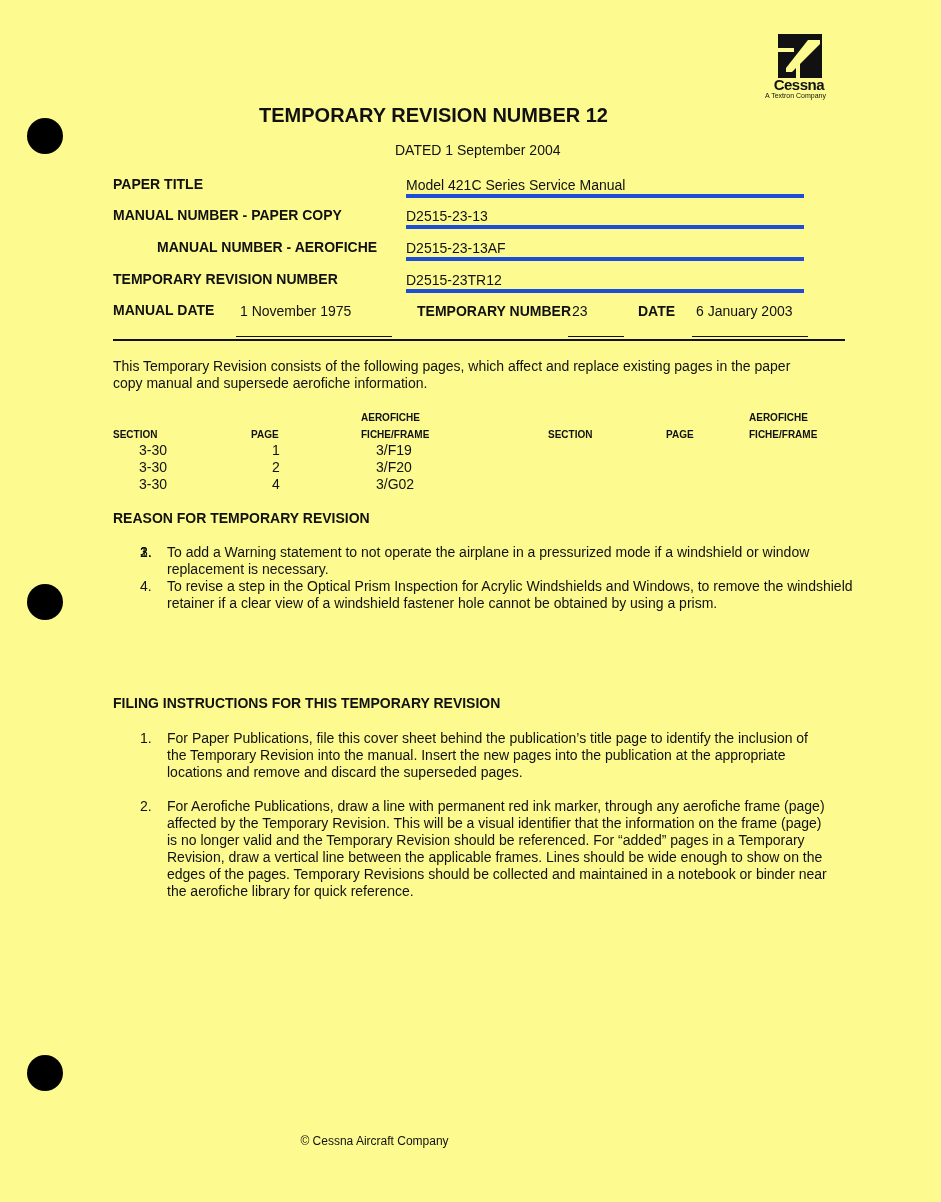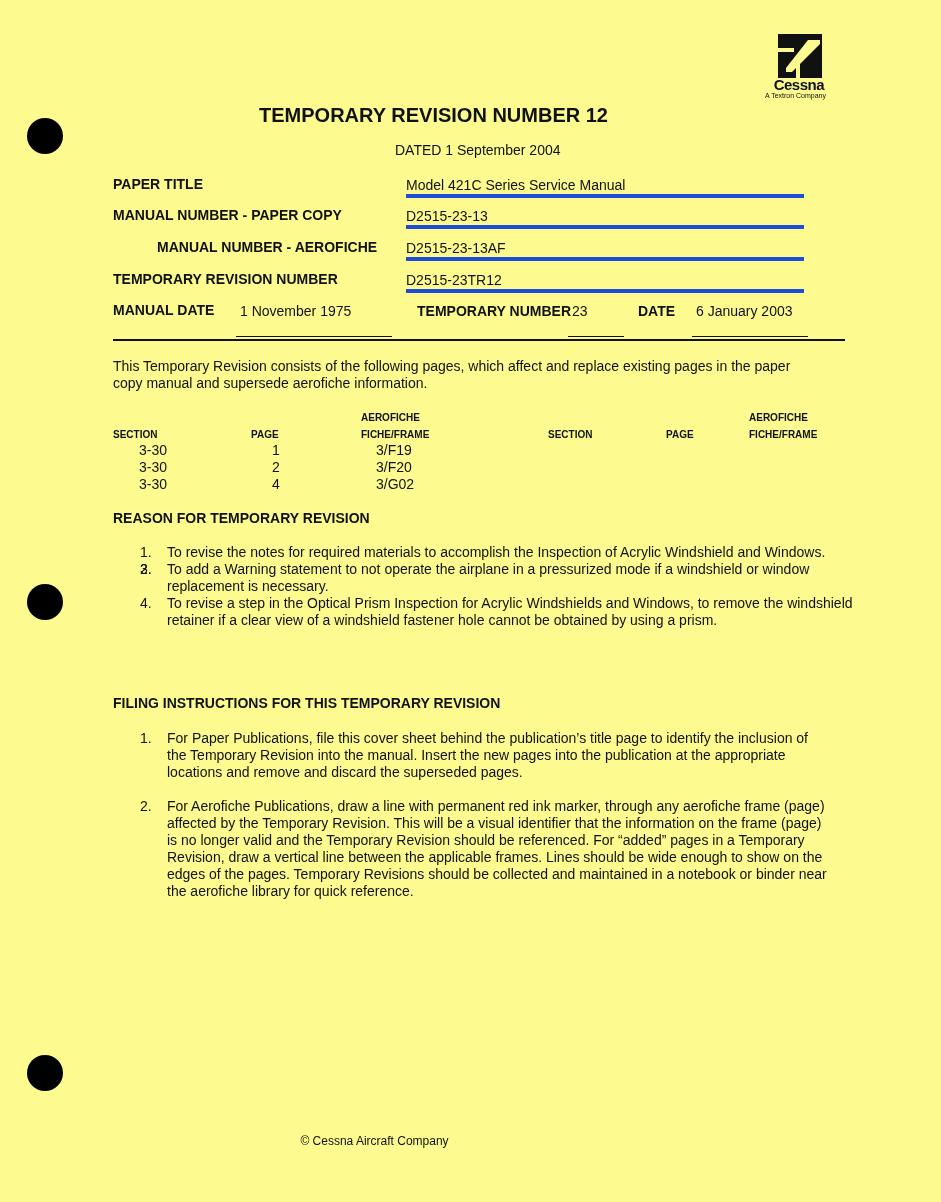--- a/index.html
+++ b/index.html
@@ -83,21 +83,21 @@
 <div class="td" style="left:376px; top:442px;">3/F19</div>
 <div class="td" style="left:139px; top:459px;">3-30</div>
 <div class="td" style="left:272px; top:459px;">2</div>
 <div class="td" style="left:376px; top:459px;">3/F20</div>
 <div class="td" style="left:139px; top:476px;">3-30</div>
 <div class="td" style="left:272px; top:476px;">4</div>
 <div class="td" style="left:376px; top:476px;">3/G02</div>
 
 <div class="section-head" style="top:510px;">REASON FOR TEMPORARY REVISION</div>
 <ol class="items" style="top:544px;">
-  <li><span class="num">1.</span><span>To revise the notes for required materials to accomplish the Inspection of Acrylic Windshield and Windows.</span></li>
+  <li><span class="num">1.</span></li>
   <li><span class="num">2.</span></li>
   <li><span class="num">3.</span><span>To add a Warning statement to not operate the airplane in a pressurized mode if a windshield or window replacement is necessary.</span></li>
   <li><span class="num">4.</span><span>To revise a step in the Optical Prism Inspection for Acrylic Windshields and Windows, to remove the windshield retainer if a clear view of a windshield fastener hole cannot be obtained by using a prism.</span></li>
 </ol>
 
 <div class="section-head" style="top:695px;">FILING INSTRUCTIONS FOR THIS TEMPORARY REVISION</div>
 <ol class="items" style="top:730px; width:690px;">
   <li style="margin-bottom:17px;"><span class="num">1.</span><span>For Paper Publications, file this cover sheet behind the publication’s title page to identify the inclusion of the Temporary Revision into the manual. Insert the new pages into the publication at the appropriate locations and remove and discard the superseded pages.</span></li>
   <li><span class="num">2.</span><span>For Aerofiche Publications, draw a line with permanent red ink marker, through any aerofiche frame (page) affected by the Temporary Revision. This will be a visual identifier that the information on the frame (page) is no longer valid and the Temporary Revision should be referenced. For “added” pages in a Temporary Revision, draw a vertical line between the applicable frames. Lines should be wide enough to show on the edges of the pages. Temporary Revisions should be collected and maintained in a notebook or binder near the aerofiche library for quick reference.</span></li>
 </ol>

